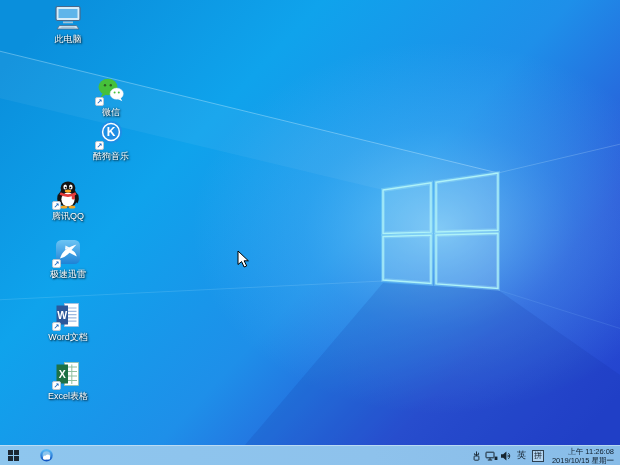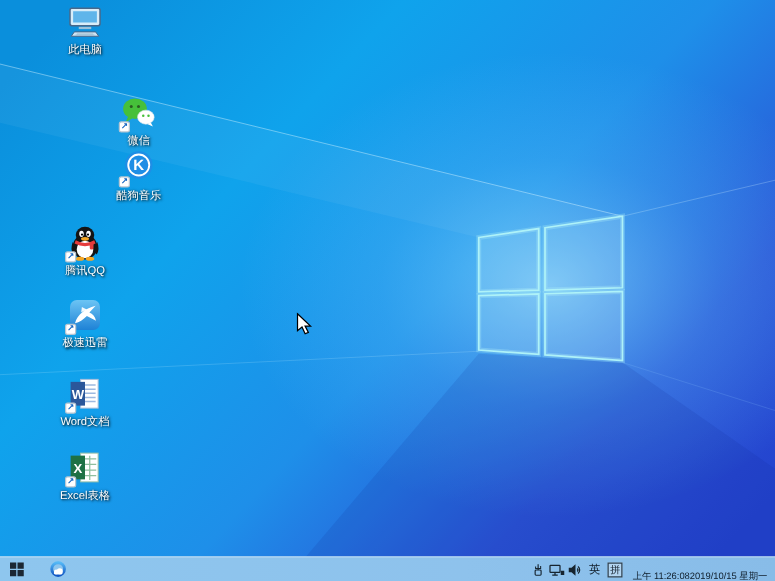--- a/index.html
+++ b/index.html
@@ -54,21 +54,21 @@
   }
   .ime-lang{
     font-size:9px;color:#111d29;padding:0 3px;height:20px;display:flex;align-items:center;
   }
   .ime-box{
     width:12px;height:12px;border:1px solid #2e4050;background:rgba(255,255,255,.35);
     display:flex;align-items:center;justify-content:center;
     font-size:8px;line-height:8px;color:#111d29;box-sizing:border-box;margin:0 3px;
   }
   .clock{
-    display:flex;flex-direction:row;align-items:flex-end;justify-content:center;
+    display:flex;flex-direction:column;align-items:flex-end;justify-content:center;
     padding:0 6px 0 5px;height:100%;
   }
   .clock div{font-size:7.5px;line-height:9px;color:#0e1d2b;white-space:nowrap;}
 </style>
 </head>
 <body>
 
 <div class="desktop">
 
   <svg class="wallpaper" width="620" height="465" viewBox="0 0 620 465">

